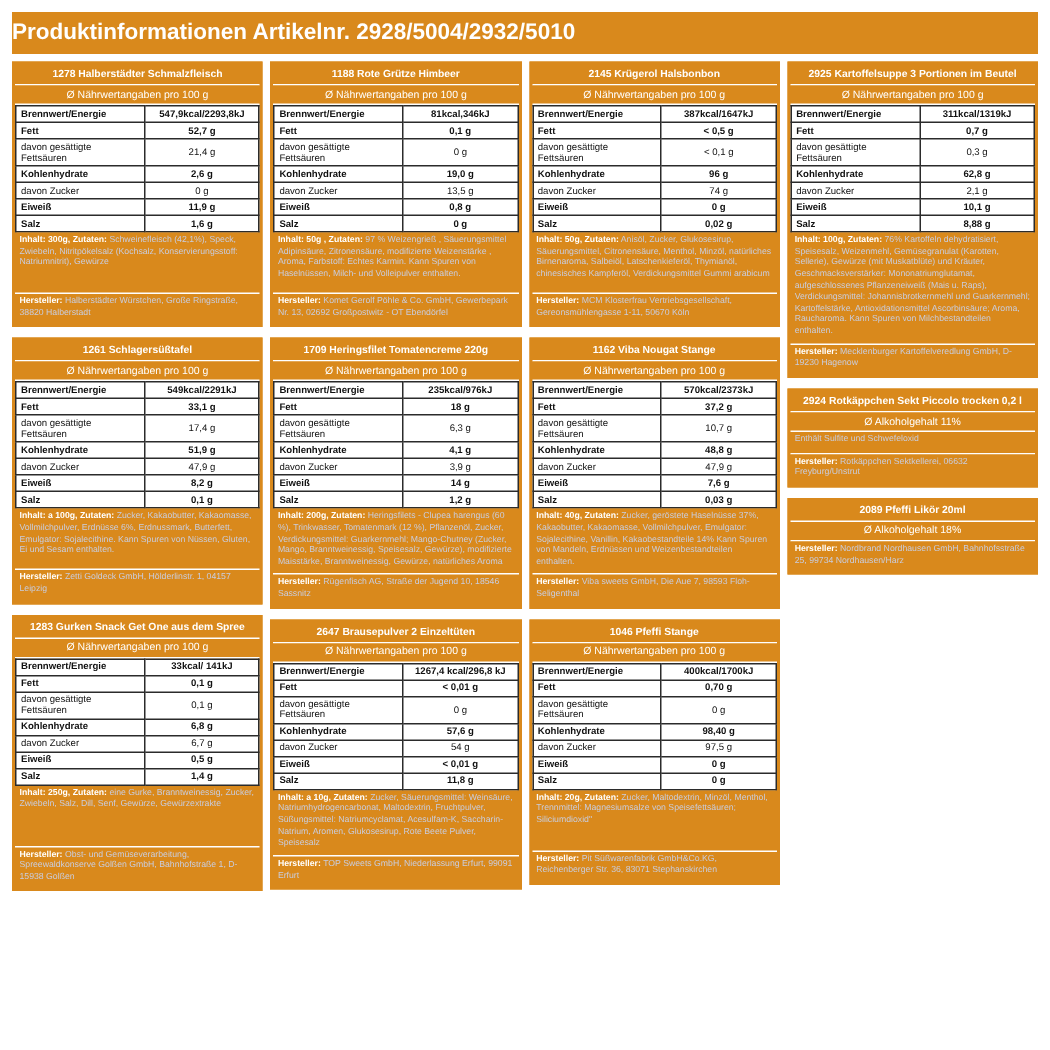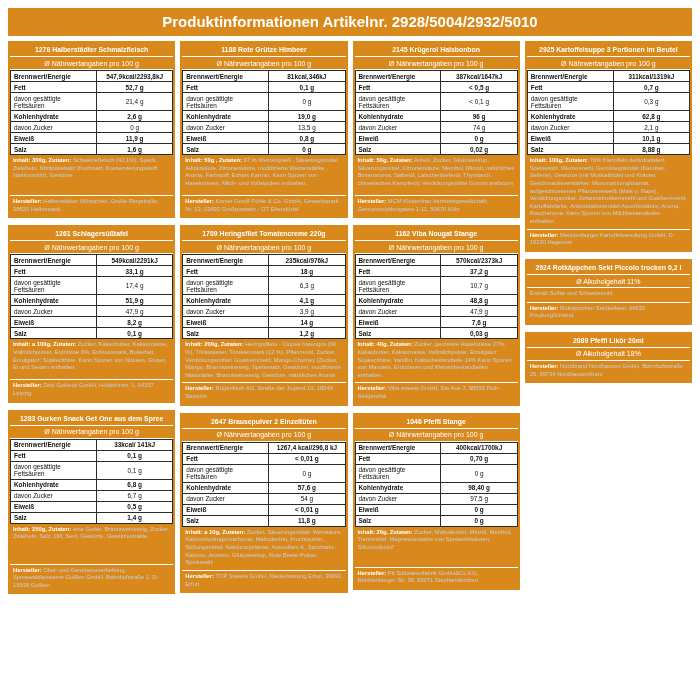--- a/index.html
+++ b/index.html
@@ -1,20 +1,20 @@
 <!DOCTYPE html>
 <html><head>
 <meta charset="utf-8">
 <style>
   * { margin:0; padding:0; box-sizing:border-box; }
   html,body { width:700px; height:700px; background:#ffffff;
               font-family:"Liberation Sans", sans-serif; -webkit-text-size-adjust:none; }
   .page { width:700px; height:700px; padding:8px; overflow:hidden; }
   .title-bar { background:#D9891C; color:#fff; font-weight:bold; font-size:15px;
-               text-align:center; padding:5px 0 6px; margin-bottom:5px; }
+               padding:5px 0 6px; margin-bottom:5px; }
   .grid { display:flex; gap:5px; align-items:flex-start; }
   .col { flex:1 1 0; display:flex; flex-direction:column; gap:7px; min-width:0; }
 
   .card { border:2px solid #D9891C; background:#D9891C; }
   .card-title { background:#D9891C; color:#fff; font-weight:bold; font-size:6.9px;
                 text-align:center; padding:3px 1px; border-bottom:1.5px solid #fff;
                 white-space:nowrap; overflow:hidden; }
   .card-subtitle { background:#D9891C; color:#fff; font-size:7px; text-align:center;
                    padding:2.5px 1px; border-bottom:1.5px solid #fff; }
   table.nutrition-table { width:100%; border-collapse:collapse; background:#fff;

